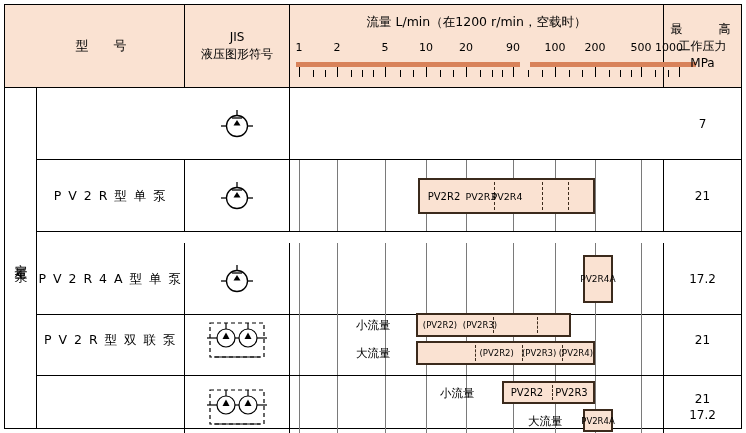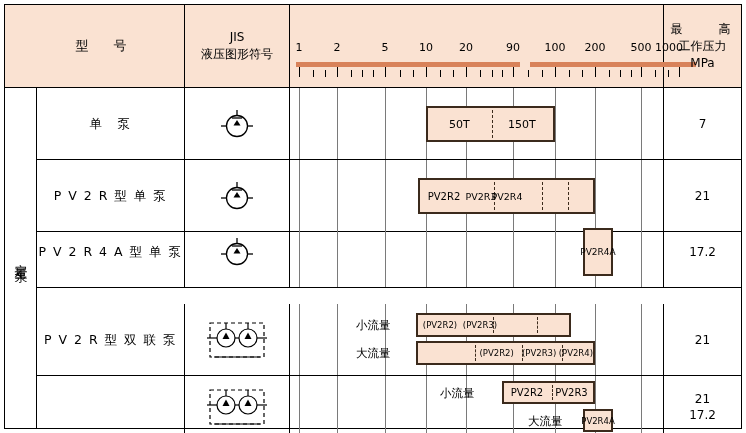--- a/index.html
+++ b/index.html
@@ -63,20 +63,21 @@
       <div class="h-model">
         <span>型　号</span>
       </div>
 
       <div class="h-jis">
         <div>JIS</div>
         <div>液压图形符号</div>
       </div>
 
       <div class="h-flow">
+        <div class="h-flow-title">流量  L/min（在1200 r/min，空载时）</div>
 
         <span class="scale-num" style="left:9px">1</span>
         <span class="scale-num" style="left:47px">2</span>
         <span class="scale-num" style="left:95px">5</span>
         <span class="scale-num" style="left:136px">10</span>
         <span class="scale-num" style="left:176px">20</span>
         <span class="scale-num" style="left:223px">90</span>
         <span class="scale-num" style="left:265px">100</span>
         <span class="scale-num" style="left:305px">200</span>
         <span class="scale-num" style="left:351px">500</span>
@@ -125,22 +126,40 @@
       </div>
     </div>
 
     <div class="body">
 
       <div class="leftcol">
         <span>定量泵</span>
       </div>
 
       <div class="row" style="top:0;height:72px">
+        <div class="r-sym">
+          <span>
+            <svg width="34" height="34" viewBox="0 0 34 34">
+              <circle cx="17" cy="19" r="10.5" fill="none" stroke="#000" stroke-width="1.3"></circle>
+              <path d="M17 8.5 L17 3" stroke="#000" stroke-width="1.3"></path>
+              <path d="M12 11 L22 11" stroke="#000" stroke-width="1.3"></path>
+              <polygon points="17,13 13.5,18.5 20.5,18.5" fill="#000"></polygon>
+              <path d="M27.5 19 L33 19" stroke="#000" stroke-width="1.3"></path>
+              <path d="M6.5 19 L1 19" stroke="#000" stroke-width="1.3"></path>
+            </svg>
+          </span>
+        </div>
+        <div class="r-press">
+          <span>7</span>
+        </div>
+      </div>
+
+      <div class="row" style="top:72px;height:72px">
         <div class="r-name">
-          <span>单　泵</span>
+          <span>P V 2 R 型 单 泵</span>
         </div>
         <div class="r-sym">
           <span>
             <svg width="34" height="34" viewBox="0 0 34 34">
               <circle cx="17" cy="19" r="10.5" fill="none" stroke="#000" stroke-width="1.3"></circle>
               <path d="M17 8.5 L17 3" stroke="#000" stroke-width="1.3"></path>
               <path d="M12 11 L22 11" stroke="#000" stroke-width="1.3"></path>
               <polygon points="17,13 13.5,18.5 20.5,18.5" fill="#000"></polygon>
               <path d="M27.5 19 L33 19" stroke="#000" stroke-width="1.3"></path>
               <path d="M6.5 19 L1 19" stroke="#000" stroke-width="1.3"></path>
@@ -151,73 +170,35 @@
           <div class="gl" style="left:9px"></div>
             <div class="gl" style="left:47px"></div>
           <div class="gl" style="left:95px"></div>
             <div class="gl" style="left:136px"></div>
           <div class="gl" style="left:176px"></div>
             <div class="gl" style="left:223px"></div>
           <div class="gl" style="left:265px"></div>
             <div class="gl" style="left:305px"></div>
           <div class="gl" style="left:351px"></div>
 
-          <div class="bar thick" style="left:136px;top:18px;width:129px;height:36px">
-            <div class="seg" style="width:50%">50T</div>
-            <div class="dash" style="left:64px"></div>
-            <div class="seg" style="width:50%">150T</div>
-          </div>
-        </div>
-        <div class="r-press">
-          <span>7</span>
-        </div>
-      </div>
-
-      <div class="row" style="top:72px;height:72px">
-        <div class="r-name">
-          <span>P V 2 R 型 单 泵</span>
-        </div>
-        <div class="r-sym">
-          <span>
-            <svg width="34" height="34" viewBox="0 0 34 34">
-              <circle cx="17" cy="19" r="10.5" fill="none" stroke="#000" stroke-width="1.3"></circle>
-              <path d="M17 8.5 L17 3" stroke="#000" stroke-width="1.3"></path>
-              <path d="M12 11 L22 11" stroke="#000" stroke-width="1.3"></path>
-              <polygon points="17,13 13.5,18.5 20.5,18.5" fill="#000"></polygon>
-              <path d="M27.5 19 L33 19" stroke="#000" stroke-width="1.3"></path>
-              <path d="M6.5 19 L1 19" stroke="#000" stroke-width="1.3"></path>
-            </svg>
-          </span>
-        </div>
-        <div class="r-plot">
-          <div class="gl" style="left:9px"></div>
-            <div class="gl" style="left:47px"></div>
-          <div class="gl" style="left:95px"></div>
-            <div class="gl" style="left:136px"></div>
-          <div class="gl" style="left:176px"></div>
-            <div class="gl" style="left:223px"></div>
-          <div class="gl" style="left:265px"></div>
-            <div class="gl" style="left:305px"></div>
-          <div class="gl" style="left:351px"></div>
-
           <div class="bar thick" style="left:128px;top:18px;width:177px;height:36px">
             <div class="dash" style="left:74px"></div>
             <div class="seg" style="width:48px;font-size:10px">PV2R2</div>
             <div class="dash" style="left:122px"></div>
             <div class="seg" style="width:26px;font-size:9.5px">PV2R3</div>
             <div class="dash" style="left:148px"></div>
             <div class="seg" style="width:26px;font-size:9.5px">PV2R4</div>
           </div>
         </div>
         <div class="r-press">
           <span>21</span>
         </div>
       </div>
 
-      <div class="row" style="top:128px;height:72px">
+      <div class="row" style="top:155px;height:72px">
         <div class="r-name">
           <span>P V 2 R 4 A 型 单 泵</span>
         </div>
         <div class="r-sym">
           <span>
             <svg width="34" height="34" viewBox="0 0 34 34">
               <circle cx="17" cy="19" r="10.5" fill="none" stroke="#000" stroke-width="1.3"></circle>
               <path d="M17 8.5 L17 3" stroke="#000" stroke-width="1.3"></path>
               <path d="M12 11 L22 11" stroke="#000" stroke-width="1.3"></path>
               <polygon points="17,13 13.5,18.5 20.5,18.5" fill="#000"></polygon>

